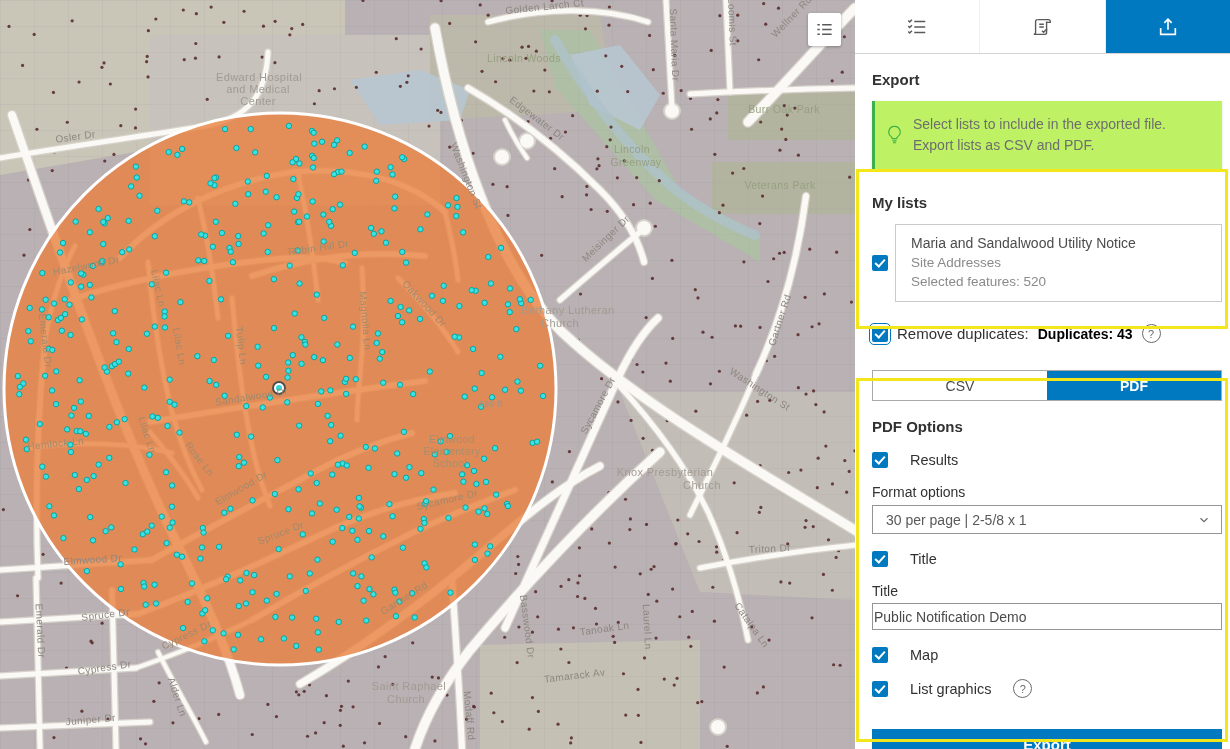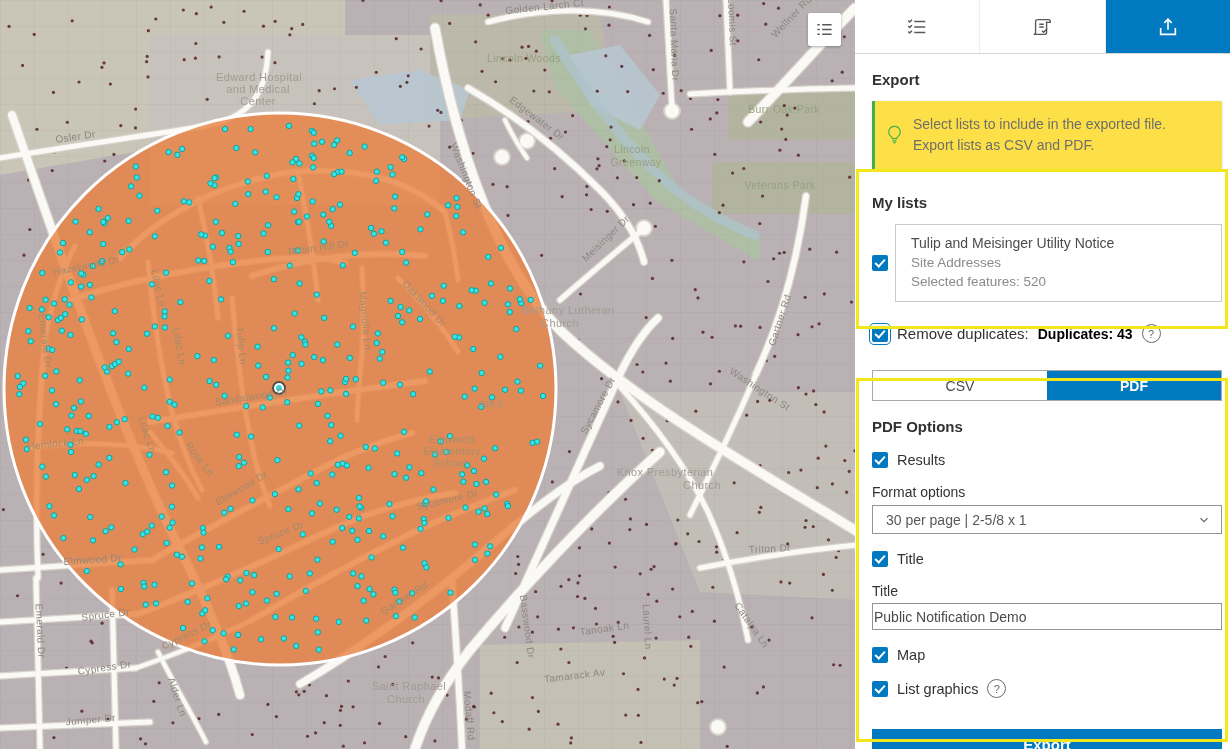--- a/index.html
+++ b/index.html
@@ -21,41 +21,41 @@
   #map-list-btn svg{stroke:#595959;}
 
   
   #panel{width:375px;height:749px;background:#fff;flex:none;position:relative;}
   .tabbar{display:flex;height:53px;border-bottom:1px solid #d4d4d4;}
   .tab{flex:1;display:flex;align-items:center;justify-content:center;background:#fff;color:#595959;cursor:pointer;border-right:1px solid #efefef;}
   .tab:last-child{border-right:none;}
   .tab.active{background:#0079c1;color:#fff;}
   .panel-body{padding:0 8px 0 17px;}
   .h1{font-size:15px;font-weight:bold;color:#323232;margin-top:17px;}
-  .tipbox{margin-top:13px;background:#fde047;border-left:3px solid #3eb049;box-shadow:0 1px 3px rgba(0,0,0,.12);
+  .tipbox{margin-top:13px;background:#bef264;border-left:3px solid #3eb049;box-shadow:0 1px 3px rgba(0,0,0,.12);
     padding:13px 14px 13px 0;display:flex;align-items:center;}
   .tip-icn{width:38px;flex:none;display:flex;justify-content:center;}
   .tiptext{font-size:14px;color:#6e6e6e;line-height:21px;}
   .h2{font-size:15px;font-weight:bold;color:#323232;margin-top:25px;}
   .list-row{display:flex;align-items:center;margin-top:13px;gap:7px;}
   .card{flex:1;border:1px solid #cacaca;background:#fff;padding:9px 15px 10px 15px;}
   .card .t1{font-size:14px;color:#4c4c4c;line-height:19px;}
   .card .t2{font-size:13.5px;color:#8a8a8a;line-height:18px;margin-top:1px;}
   .cbx{width:16px;height:16px;background:#0079c1;border-radius:2px;position:relative;flex:none;cursor:pointer;}
   .cbx.checked::after{content:"";position:absolute;left:5px;top:2px;width:4px;height:8px;border:solid #fff;border-width:0 2px 2px 0;transform:rotate(42deg);}
   .cbx.ring{outline:1px solid #0079c1;outline-offset:2px;}
   .dup-row{display:flex;align-items:center;margin-top:22px;gap:9px;}
   .dup-row .lbl{font-size:15px;color:#323232;}
   .dup-link{font-size:14px;font-weight:bold;color:#000000;cursor:pointer;}
   .help{width:17px;height:17px;border:1px solid #6a6a6a;border-radius:50%;color:#6a6a6a;font-size:11px;display:flex;
     align-items:center;justify-content:center;flex:none;cursor:pointer;}
   .seg{display:flex;margin-top:27px;border:1px solid #a9a9a9;height:29px;}
   .seg .opt{flex:1;display:flex;align-items:center;justify-content:center;font-size:14px;background:#fff;color:#4a4a4a;cursor:pointer;}
   .seg .opt.sel{background:#0079c1;color:#fff;font-weight:bold;}
-  .chk-row{display:flex;align-items:center;gap:9px;margin-top:17px;}
+  .chk-row{display:flex;align-items:center;gap:22px;margin-top:17px;}
   .chk-row .lbl{font-size:14.5px;color:#323232;}
   .fld-lbl{font-size:14px;color:#323232;margin-top:16px;}
   .select{margin-top:5px;height:27px;border:1px solid #949494;display:flex;align-items:center;padding:0 10px 0 13px;
     font-size:14px;color:#595959;cursor:pointer;background:#fff;}
   .select .val{flex:1;}
   .tinput{margin-top:4px;height:27px;width:100%;box-sizing:border-box;border:1px solid #949494;font-size:14px;color:#4a4a4a;
     padding:0 1px;font-family:"Liberation Sans",sans-serif;background:#fff;}
   .export-btn{margin-top:31px;width:100%;height:30px;background:#0079c1;color:#fff;border:none;font-size:15px;font-weight:bold;
     font-family:"Liberation Sans",sans-serif;cursor:pointer;}
   .anno{position:absolute;border:3px solid #f3e71c;pointer-events:none;z-index:50;}
@@ -1146,21 +1146,21 @@
           <span>Select lists to include in the exported file.</span><br>
           <span>Export lists as CSV and PDF.</span>
         </span>
       </div>
 
       <div class="h2">My lists</div>
 
       <div class="list-row">
         <span class="cbx checked"></span>
         <div class="card">
-          <div class="t1">Tulip and Meisinger Utility Notice</div>
+          <div class="t1">Maria and Sandalwood Utility Notice</div>
           <div class="t2">Site Addresses</div>
           <div class="t2">Selected features: 520</div>
         </div>
       </div>
 
       <div class="dup-row">
         <span class="cbx ring checked"></span>
         <span class="lbl">Remove duplicates:</span>
         <span class="dup-link">Duplicates: 43</span>
         <span class="help">?</span>

